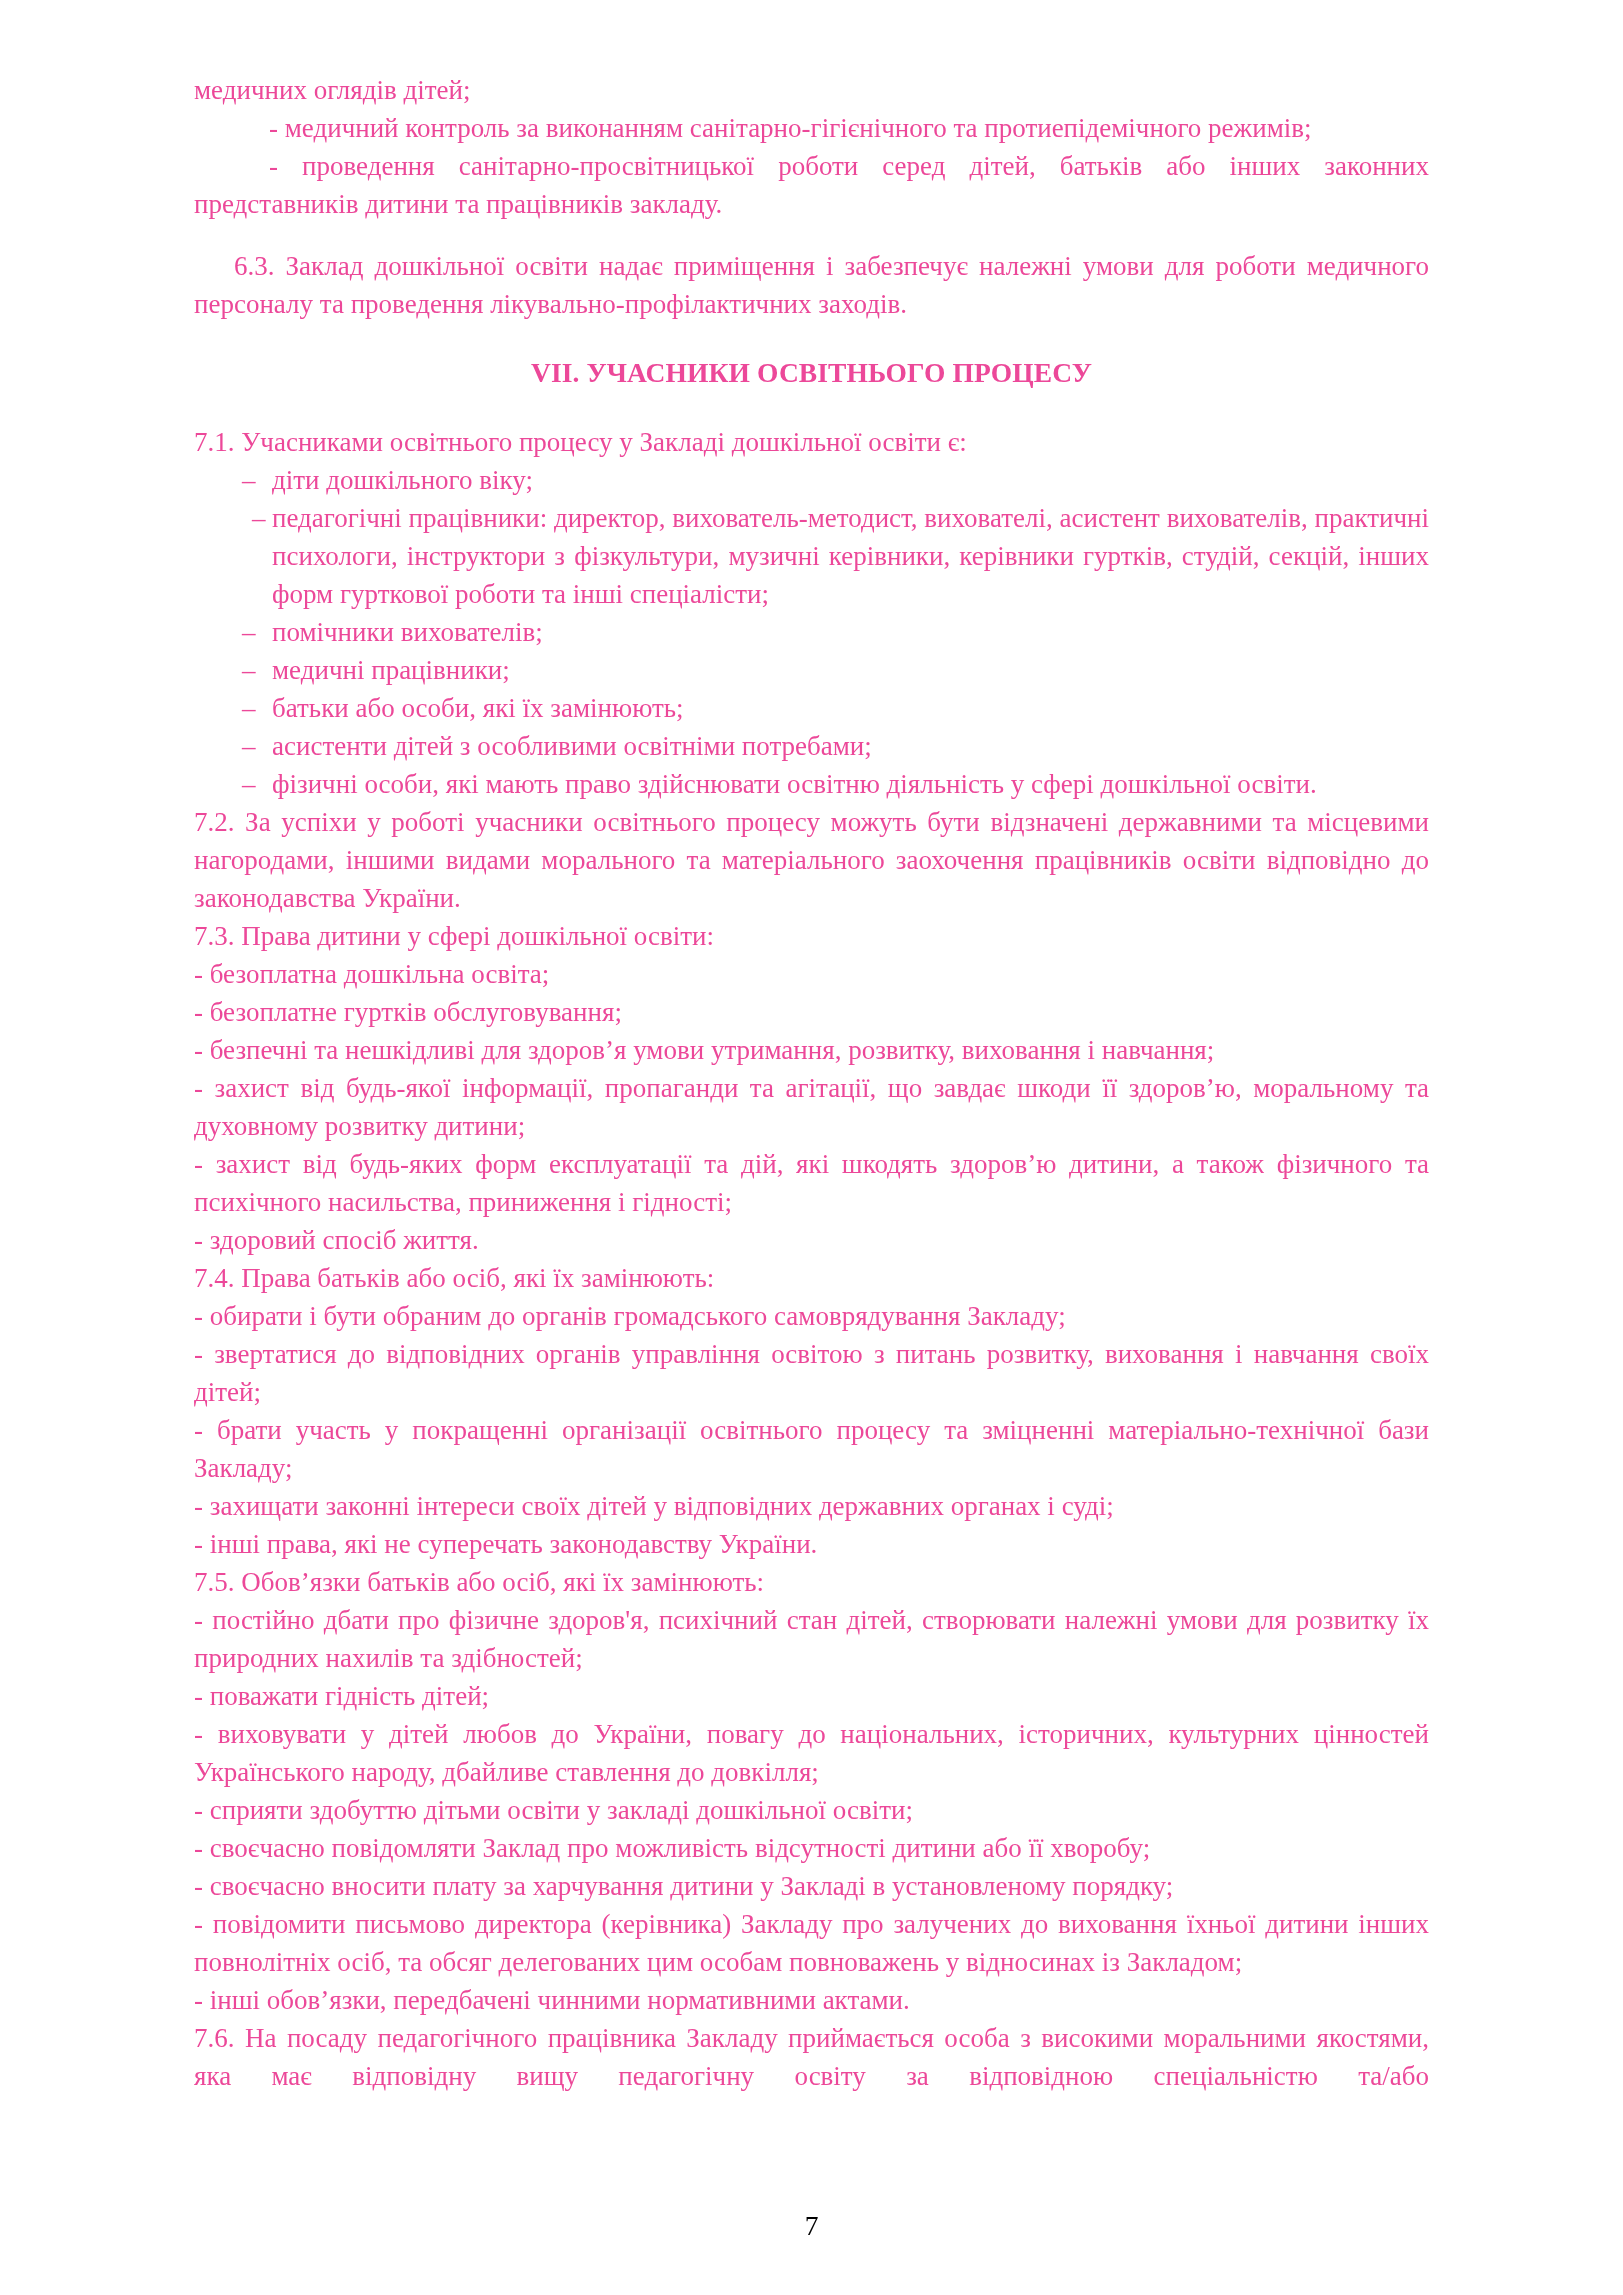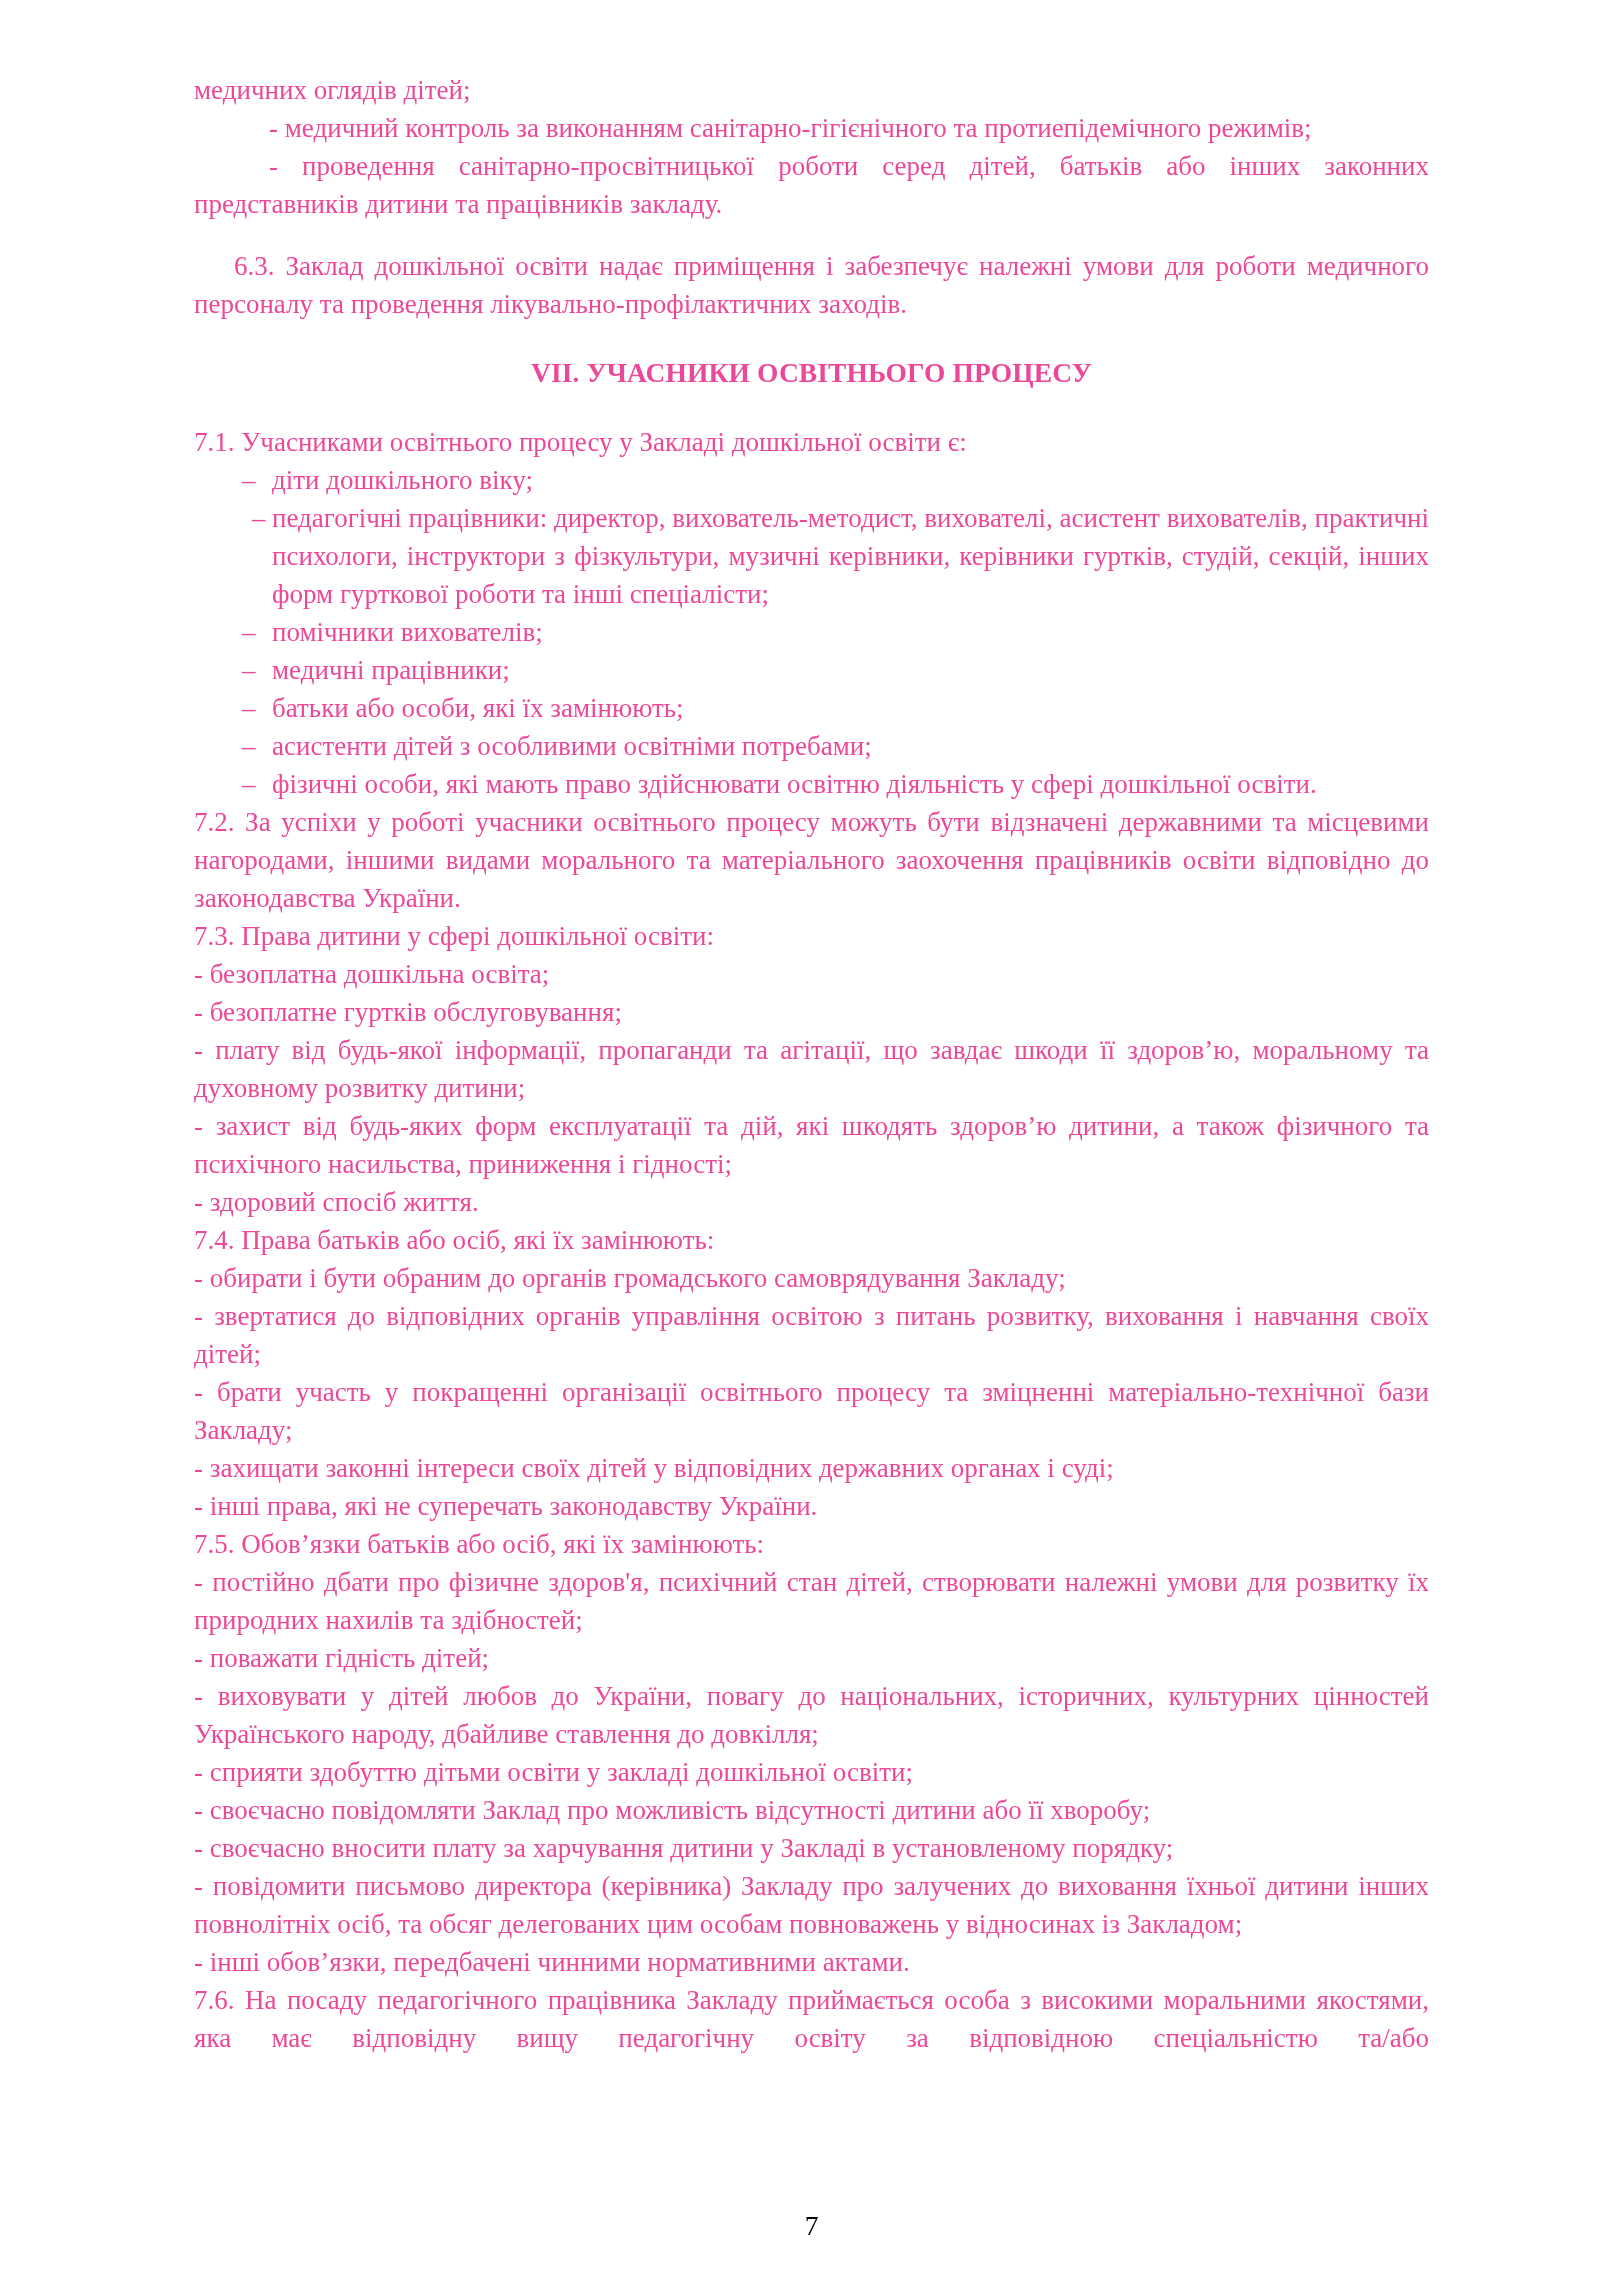--- a/index.html
+++ b/index.html
@@ -45,21 +45,22 @@
     <li><span class="dash">–</span><span>батьки або особи, які їх замінюють;</span></li>
     <li><span class="dash">–</span><span>асистенти дітей з особливими освітніми потребами;</span></li>
     <li><span class="dash">–</span><span>фізичні особи, які мають право здійснювати освітню діяльність у сфері дошкільної освіти.</span></li>
   </ul>
 
   <p class="p">7.2. За успіхи у роботі учасники освітнього процесу можуть бути відзначені державними та місцевими нагородами, іншими видами морального та матеріального заохочення працівників освіти відповідно до законодавства України.</p>
 
   <p class="p">7.3. Права дитини у сфері дошкільної освіти:</p>
   <p class="p">- безоплатна дошкільна освіта;</p>
   <p class="p">- безоплатне гуртків обслуговування;</p>
-  <p class="p">- плату від будь-якої інформації, пропаганди та агітації, що завдає шкоди  її здоров’ю, моральному та духовному розвитку дитини;</p>
+  <p class="p">- безпечні та нешкідливі для здоров’я умови утримання, розвитку, виховання і навчання;</p>
+  <p class="p">- захист від будь-якої інформації, пропаганди та агітації, що завдає шкоди  її здоров’ю, моральному та духовному розвитку дитини;</p>
   <p class="p">- захист від будь-яких форм експлуатації та дій, які шкодять здоров’ю дитини, а також фізичного та психічного насильства, приниження і гідності;</p>
   <p class="p">- здоровий спосіб життя.</p>
 
   <p class="p">7.4. Права батьків або осіб, які їх замінюють:</p>
   <p class="p">- обирати і бути обраним до органів громадського самоврядування Закладу;</p>
   <p class="p">- звертатися до відповідних органів управління освітою з питань розвитку, виховання і навчання своїх дітей;</p>
   <p class="p">- брати участь у покращенні організації освітнього процесу та зміцненні матеріально-технічної бази Закладу;</p>
   <p class="p">- захищати законні інтереси своїх дітей у відповідних державних органах і суді;</p>
   <p class="p">- інші права, які не суперечать законодавству України.</p>
 

